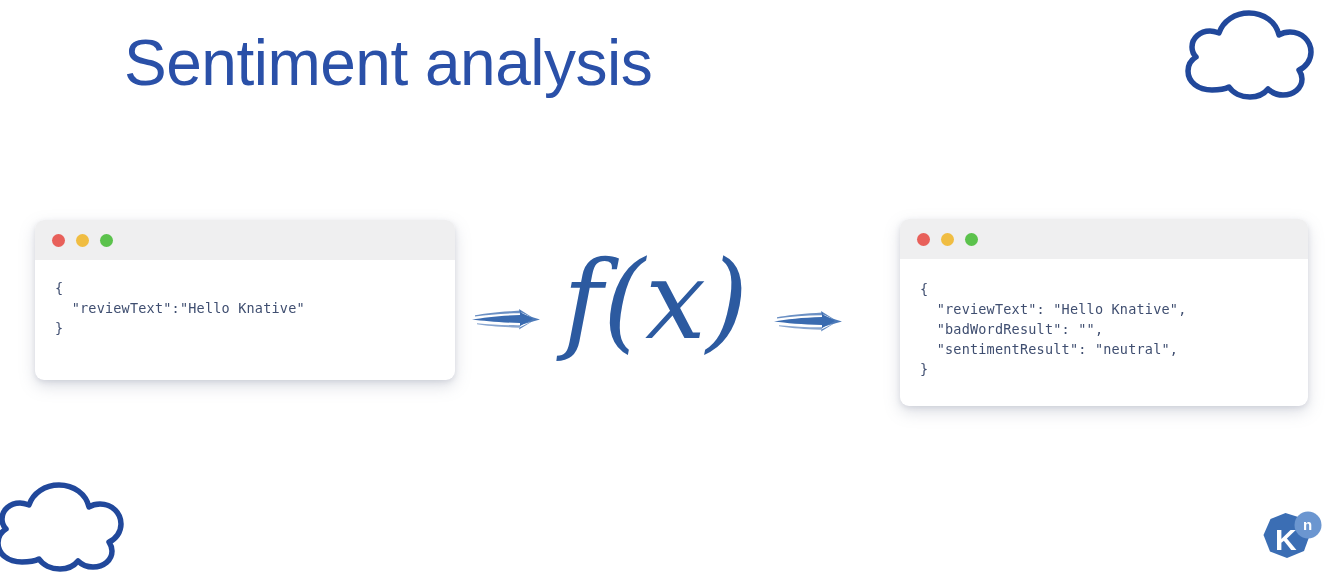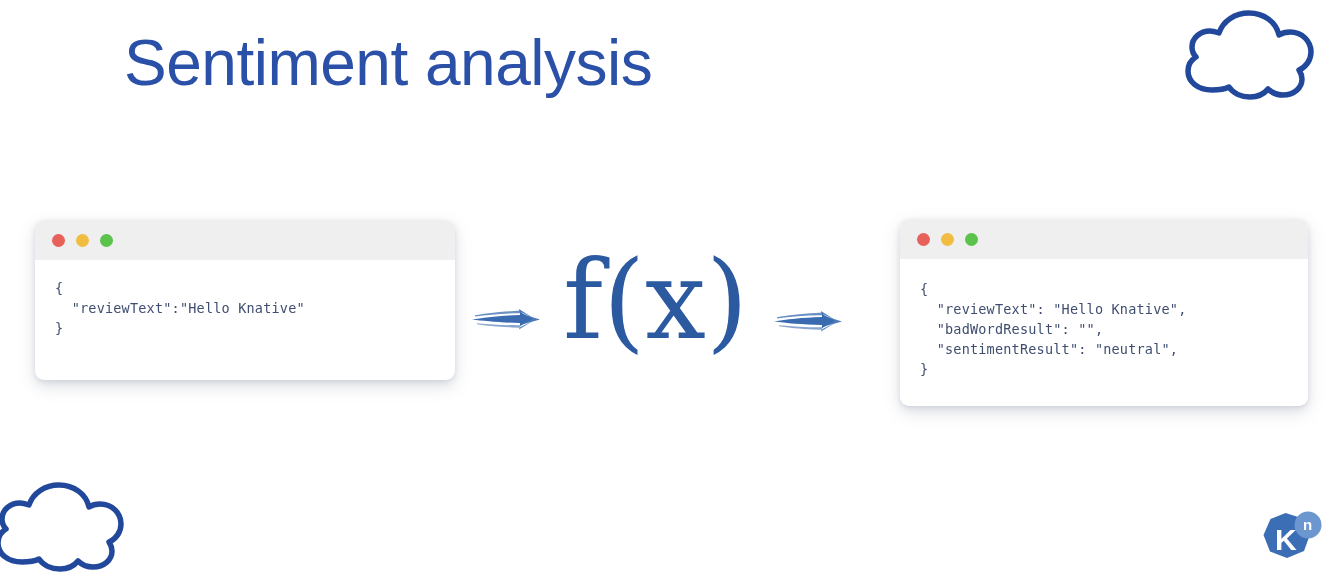--- a/index.html
+++ b/index.html
@@ -78,20 +78,21 @@
     position: absolute;
   }
   #arrow-left  { left: 470px; top: 296px; }
   #arrow-right { left: 772px; top: 298px; }
 
   .fx-symbol {
     position: absolute;
     left: 563px;
     top: 247px;
     font-family: "DejaVu Serif", "Liberation Serif", serif;
+    font-style: italic;
     font-size: 108px;
     font-weight: 400;
     color: #2C5AA0;
     line-height: 1;
     white-space: nowrap;
   }
 
   
   .cloud { position: absolute; }
   #cloud-top-right   { left: 1168px; top: 8px; }

